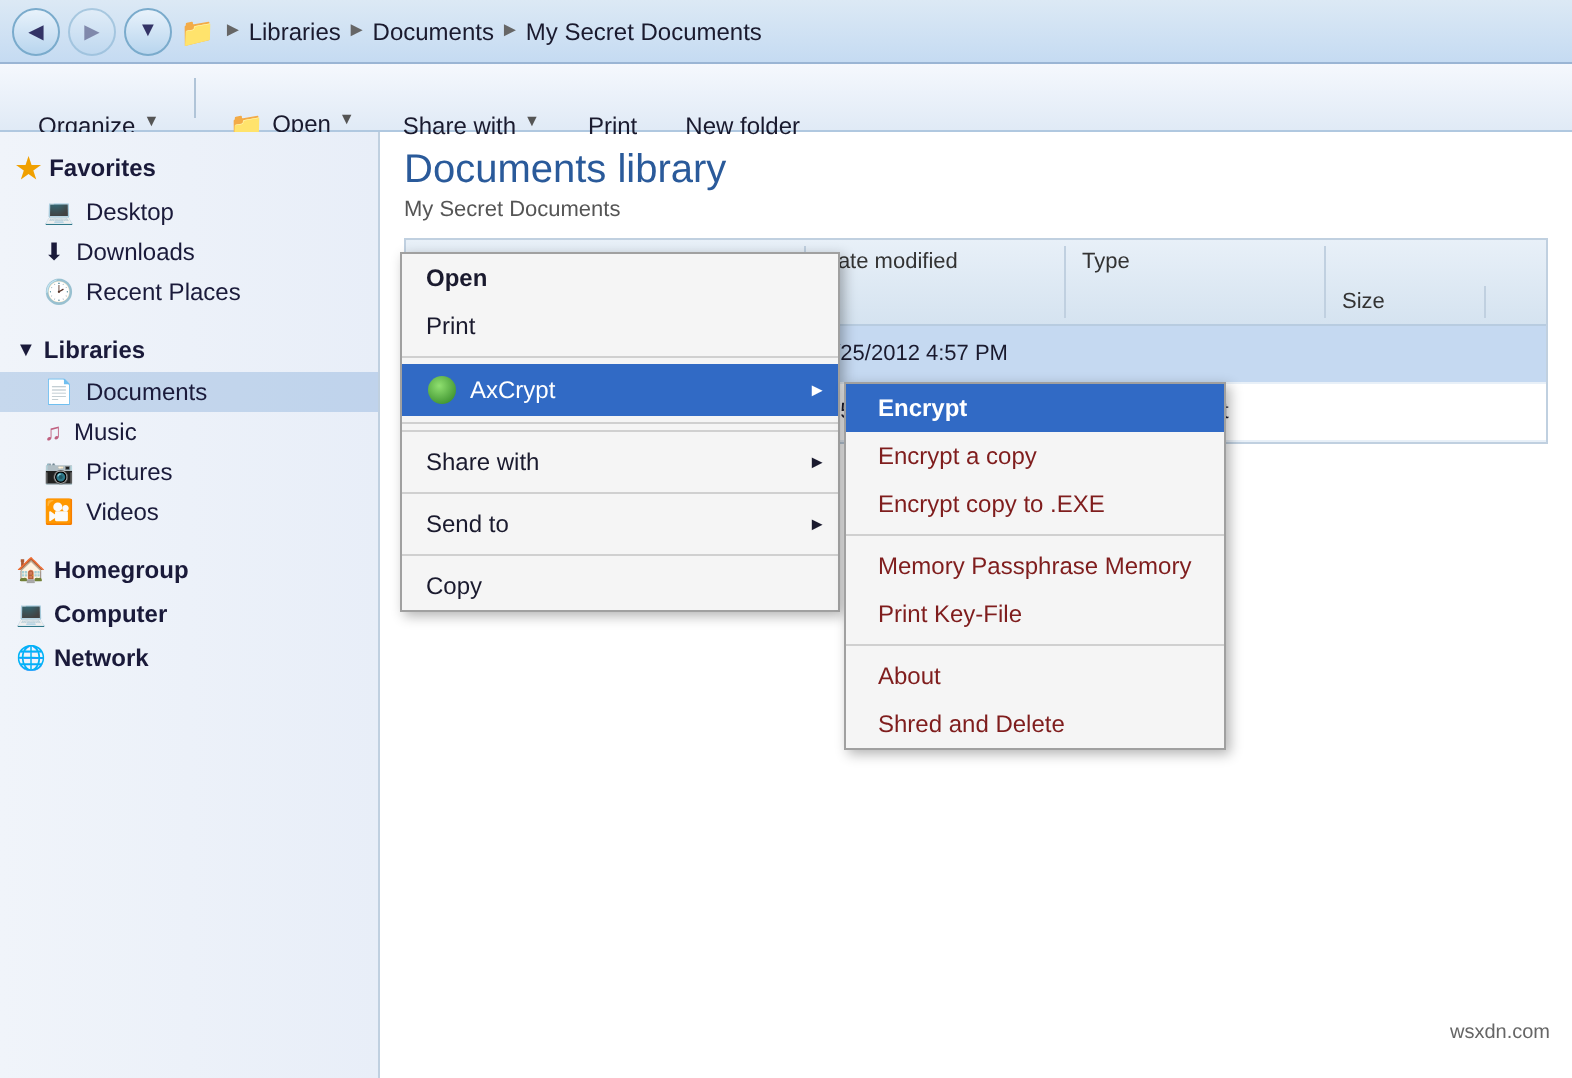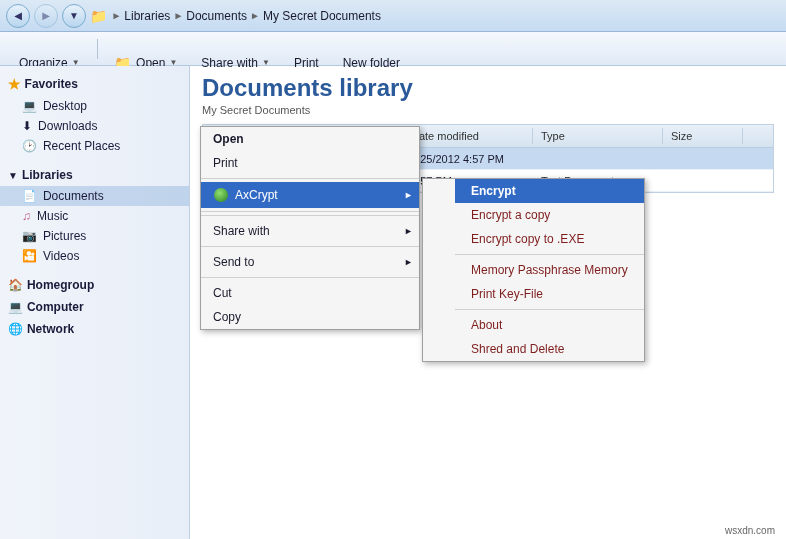--- a/index.html
+++ b/index.html
@@ -63,21 +63,21 @@
     }
     .toolbar-btn {
       padding: 3px 10px;
       border: 1px solid transparent;
       border-radius: 3px;
       cursor: pointer;
       background: transparent;
       font-size: 12px;
       color: #1a1a2e;
       display: flex;
-      align-items: center;
+      align-items: flex-start;
       gap: 4px;
       margin-top: 28px;
     }
     .toolbar-divider {
       width: 1px;
       height: 20px;
       background: #b0c4d8;
       margin: 0 4px;
     }
     .dropdown-arrow {
@@ -128,23 +128,23 @@
     .star-icon { color: #f0a000; font-size: 14px; }
 
     
     .content-area {
       flex: 1;
       padding: 8px 12px;
       overflow: hidden;
       position: relative;
     }
     .library-title {
-      font-size: 24px;
+      font-size: 20px;
       color: #2a5a9a;
-      font-weight: bold;
+      font-weight: normal;
       margin-bottom: 2px;
     }
     .library-subtitle {
       font-size: 11px;
       color: #555;
       margin-bottom: 8px;
     }
 
     
     .file-list {
@@ -160,21 +160,21 @@
     .file-list-header-cell {
       padding: 2px 8px;
       font-size: 11px;
       color: #333;
       font-weight: normal;
       border-right: 1px solid #c0d0e0;
     }
     .col-name { width: 200px; }
     .col-date { width: 130px; }
     .col-type { width: 130px; }
-    .col-size { width: 80px; }
+    .col-size { width: 80px; margin-top: 20px; }
 
     .file-row {
       display: flex;
       align-items: center;
       border-bottom: 1px solid #e8f0f8;
       cursor: pointer;
     }
     .file-row.selected {
       background: #c5d9f1;
     }
@@ -237,21 +237,21 @@
     }
     .submenu-item.highlighted {
       background: #316ac5;
       color: #fff;
       font-weight: bold;
     }
 
     
     .watermark {
       position: absolute;
-      bottom: 2px;
+      bottom: 16px;
       right: 8px;
       font-size: 10px;
       color: #666;
       background: rgba(255,255,255,0.7);
       padding: 1px 3px;
     }
   </style>
 </head>
 <body>
 
@@ -401,28 +401,25 @@
         <span>Share with</span>
         <span class="menu-arrow">►</span>
       </div>
       <div class="menu-separator"></div>
       <div class="menu-item">
         <span>Send to</span>
         <span class="menu-arrow">►</span>
       </div>
       <div class="menu-separator"></div>
       <div class="menu-item">
-        <span>Cut</span>
-      </div>
-      <div class="menu-item">
         <span>Copy</span>
       </div>
     </div>
 
-    <div class="context-menu" style="position:absolute; top:112px; left:232px; z-index:101; min-width:190px;padding-left:32px;">
+    <div class="context-menu" style="position:absolute; top:125px; left:232px; z-index:101; min-width:190px;">
       <div class="submenu-item highlighted">
         <span>Encrypt</span>
       </div>
       <div class="submenu-item">
         <span>Encrypt a copy</span>
       </div>
       <div class="submenu-item">
         <span>Encrypt copy to .EXE</span>
       </div>
       <div class="menu-separator"></div>

